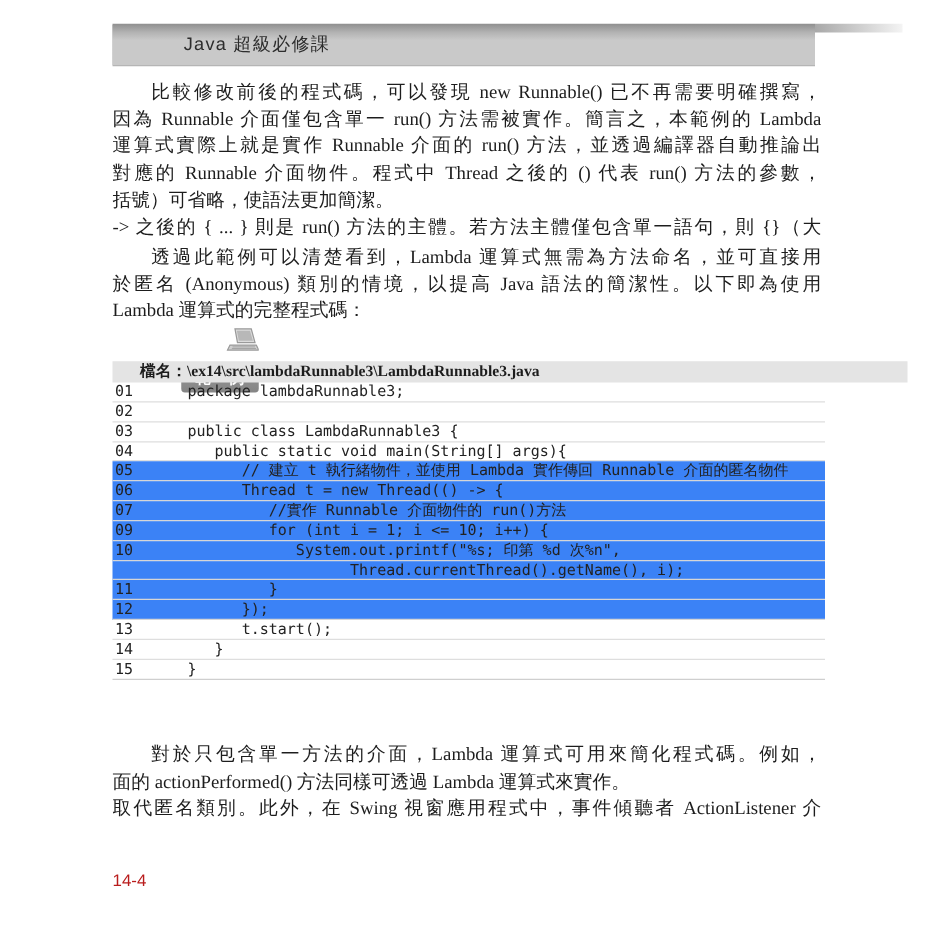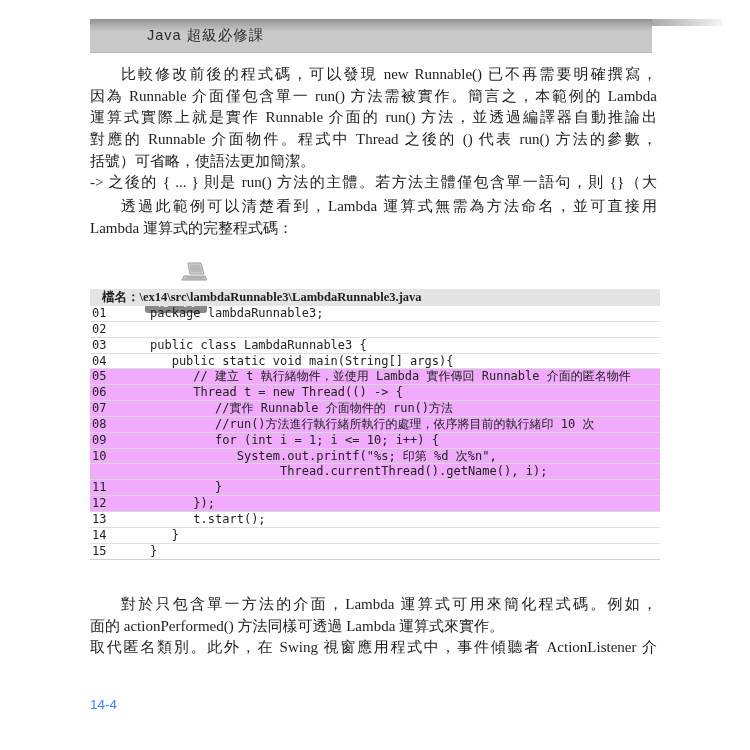--- a/index.html
+++ b/index.html
@@ -21,42 +21,42 @@
   .pline.indent{text-indent:31px;}
   .pline.last{text-align-last:left;}
 
   
   .example-tag{position:absolute;left:143px;top:261px;height:28px;display:flex;align-items:flex-end;flex-direction:column;}
   .badge{background:linear-gradient(180deg,#9a9a9a,#858585);border-radius:3px;color:#ffffff;
         font-family:"Liberation Sans","DejaVu Sans",sans-serif;font-weight:bold;font-size:13px;
         letter-spacing:5px;padding:3px 6px 3px 11px;margin-left:2px;}
 
   
-  .filebar{position:absolute;left:90px;top:289px;width:570px;height:17px;background:#e4e4e4;
-        font-size:12.5px;font-weight:bold;line-height:17px;padding-left:12px;box-sizing:border-box;
+  .filebar{position:absolute;left:90px;top:289px;width:636px;height:17px;background:#e4e4e4;
+        font-size:12.5px;font-weight:bold;line-height:17px;padding-left:22px;box-sizing:border-box;
         white-space:pre;overflow:hidden;}
 
   
   .code-block{position:absolute;left:90px;top:306px;width:570px;
         font-family:"DejaVu Sans Mono","Liberation Mono",monospace;font-size:12px;color:#222222;}
   .code-row{height:15.85px;line-height:15.6px;border-bottom:1px solid #dedede;
         box-sizing:border-box;display:flex;overflow:hidden;gap:40px;}
-  .code-row.shaded{background:#f0abfc;border-bottom-color:#d6d6d6;}
+  .code-row.shaded{background:#3b82f6;border-bottom-color:#d6d6d6;}
   .code-row:last-child{border-bottom:1px solid #cfcfcf;}
   .code-num{display:inline-block;width:18px;flex:0 0 18px;padding-left:2px;}
   .code-text{white-space:pre;}
 
   
   .section-heading{position:absolute;left:90px;top:570px;
         font-family:"Liberation Sans","DejaVu Sans",sans-serif;
         font-weight:bold;font-size:16.5px;color:#101010;letter-spacing:0.5px;}
 
   
   .page-number{position:absolute;left:90px;top:697px;
-        font-family:"Liberation Sans","DejaVu Sans",sans-serif;font-size:13.5px;color:#3b82f6;}
+        font-family:"Liberation Sans","DejaVu Sans",sans-serif;font-size:13.5px;color:#b91c1c;}
 </style>
 </head>
 <body>
 
 <div class="page">
 
   <div class="header-bar">
     <span class="header-title">Java 超級必修課</span>
   </div>
   <div class="header-tail"></div>
@@ -65,20 +65,21 @@
       <div class="pline indent">比較修改前後的程式碼，可以發現 new Runnable() 已不再需要明確撰寫，</div>
       <div class="pline">因為 Runnable 介面僅包含單一 run() 方法需被實作。簡言之，本範例的 Lambda</div>
       <div class="pline">運算式實際上就是實作 Runnable 介面的 run() 方法，並透過編譯器自動推論出</div>
       <div class="pline">對應的 Runnable 介面物件。程式中 Thread 之後的 () 代表 run() 方法的參數，</div>
       <div class="pline last">括號）可省略，使語法更加簡潔。</div>
       <div class="pline">-&gt; 之後的 { ... } 則是 run() 方法的主體。若方法主體僅包含單一語句，則 {}（大</div>
     </div>
 
   <div class="para" style="top:196px;" id="para2">
       <div class="pline indent">透過此範例可以清楚看到，Lambda 運算式無需為方法命名，並可直接用</div>
+      <div class="pline">於匿名 (Anonymous) 類別的情境，以提高 Java 語法的簡潔性。以下即為使用</div>
       <div class="pline last">Lambda 運算式的完整程式碼：</div>
     </div>
 
   <div class="example-tag">
     <span>
       <svg width="26" height="24" viewBox="0 0 26 24">
         <path d="M7 2 L20 2 L23 13 L9 13 Z" fill="#dcdcdc" stroke="#9a9a9a" stroke-width="1"></path>
         <path d="M8.5 3.5 L19 3.5 L21.3 11.5 L10 11.5 Z" fill="#b8b8b8"></path>
         <path d="M3 15 L24 15 L26 19 L1 19 Z" fill="#cfcfcf" stroke="#9a9a9a" stroke-width="1"></path>
         <line x1="5" y1="16.5" x2="23" y2="16.5" stroke="#a5a5a5" stroke-width="0.8"></line>
@@ -113,24 +114,20 @@
       </div>
       <div class="code-row shaded">
         <span class="code-num">06</span>
         <span class="code-text">      Thread t = new Thread(() -&gt; {</span>
       </div>
       <div class="code-row shaded">
         <span class="code-num">07</span>
         <span class="code-text">         //實作 Runnable 介面物件的 run()方法</span>
       </div>
       <div class="code-row shaded">
-        <span class="code-num">08</span>
-        <span class="code-text">         //run()方法進行執行緒所執行的處理，依序將目前的執行緒印 10 次</span>
-      </div>
-      <div class="code-row shaded">
         <span class="code-num">09</span>
         <span class="code-text">         for (int i = 1; i &lt;= 10; i++) {</span>
       </div>
       <div class="code-row shaded">
         <span class="code-num">10</span>
         <span class="code-text">            System.out.printf("%s; 印第 %d 次%n",</span>
       </div>
       <div class="code-row shaded">
         <span class="code-num"></span>
         <span class="code-text">                  Thread.currentThread().getName(), i);</span>

